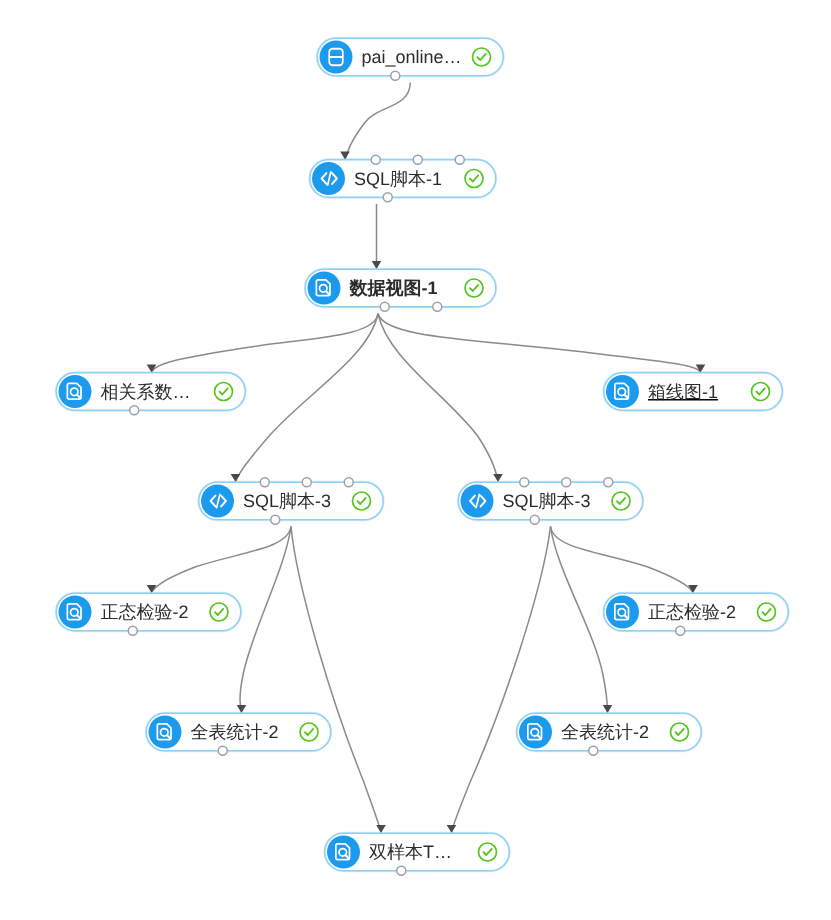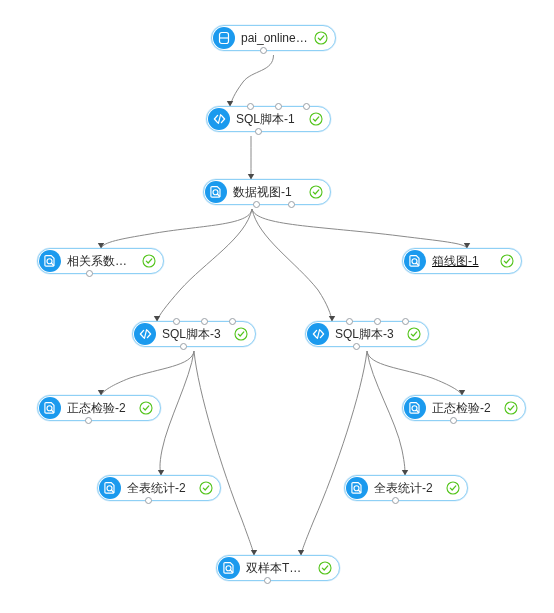--- a/index.html
+++ b/index.html
@@ -130,21 +130,21 @@
           <svg width="14" height="14" viewBox="0 0 14 14">
             <circle cx="7" cy="7" r="6" fill="none" stroke="#52c41a" stroke-width="1.1"></circle>
             <path d="M4.3 7.1 L6.2 9 L9.8 4.9" fill="none" stroke="#52c41a" stroke-width="1.2" stroke-linecap="round" stroke-linejoin="round"></path>
           </svg>
         </div>
         <div class="port top" style="left: 40px;"></div>
         <div class="port top" style="left: 68px;"></div>
         <div class="port top" style="left: 96px;"></div>
         <div class="port bottom" style="left: 48px;"></div>
       </div>
-      <div class="node" style="left: 203px; top: 179px; width: 128px;">
+      <div class="node" style="left: 203px; top: 179px; width: 128px; font-weight: bold;">
         <div class="icon-wrap">
           <svg width="14" height="14" viewBox="0 0 14 14">
             <path d="M3 1.6 h5.2 L11 4.3 V11 a1.1 1.1 0 0 1 -1.1 1.1 H3 A1.1 1.1 0 0 1 1.9 11 V2.7 A1.1 1.1 0 0 1 3 1.6 Z" fill="none" stroke="#fff" stroke-width="1.15"></path>
             <circle cx="6.5" cy="7.2" r="2.5" fill="none" stroke="#fff" stroke-width="1.15"></circle>
             <line x1="8.4" y1="9.1" x2="10.6" y2="11.4" stroke="#fff" stroke-width="1.4" stroke-linecap="round"></line>
           </svg>
         </div>
         <div class="label">数据视图-1</div>
         <div class="status">
           <svg width="14" height="14" viewBox="0 0 14 14">

